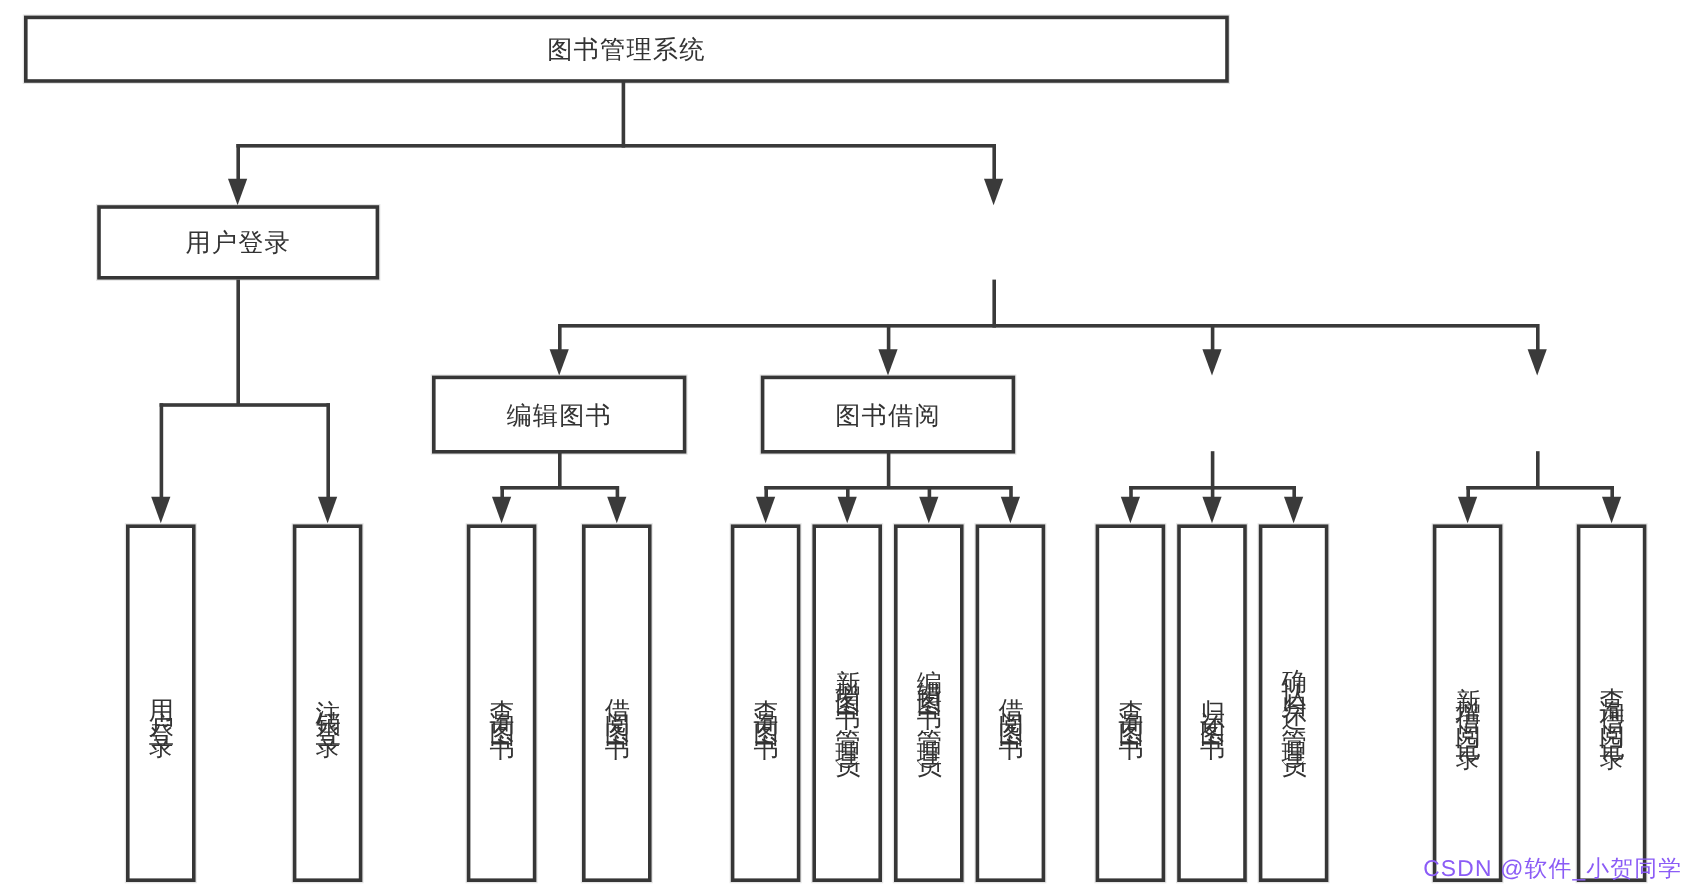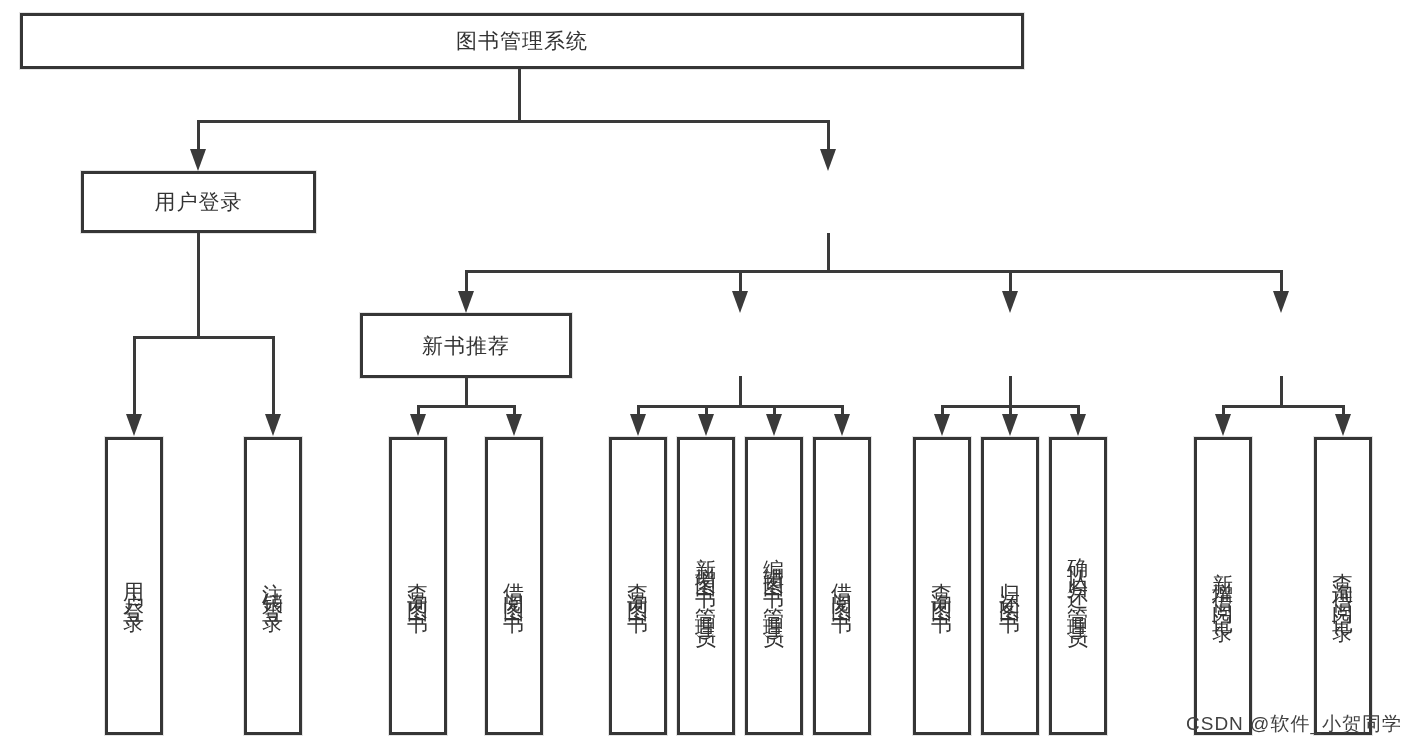--- a/index.html
+++ b/index.html
@@ -19,21 +19,21 @@
     overflow:hidden;
   }
   .hline{position:absolute;height:3px;background:#3a3a3a;}
   .vline{position:absolute;width:3px;background:#3a3a3a;}
   .arrow{
     position:absolute;width:0;height:0;
     border-left:8px solid transparent;border-right:8px solid transparent;
     border-top:22px solid #3a3a3a;
   }
   .watermark{
-    position:absolute;left:1186px;top:711px;font-size:19px;color:#404040;
+    position:absolute;left:1186px;top:711px;font-size:19px;color:#8b5cf6;
     letter-spacing:1px;white-space:nowrap;
   }
 </style>
 </head>
 <body>
 
 <div class="canvas">
 
   <div class="box h" style="left:20px;top:13px;width:1004px;height:56px">图书管理系统</div>
 
@@ -57,21 +57,22 @@
   <div class="hline" style="left:465px;top:270px;width:817px"></div>
   <div class="vline" style="left:465px;top:270px;height:23px"></div>
   <div class="arrow" style="left:458px;top:291px"></div>
   <div class="vline" style="left:739px;top:270px;height:23px"></div>
   <div class="arrow" style="left:732px;top:291px"></div>
   <div class="vline" style="left:1009px;top:270px;height:23px"></div>
   <div class="arrow" style="left:1002px;top:291px"></div>
   <div class="vline" style="left:1280px;top:270px;height:23px"></div>
   <div class="arrow" style="left:1273px;top:291px"></div>
 
-  <div class="box h" style="left:360px;top:313px;width:212px;height:65px">新书推荐</div>
+  <div class="box h" style="left:360px;top:313px;width:212px;height:65px">编辑图书</div>
+  <div class="box h" style="left:634px;top:313px;width:212px;height:65px">图书借阅</div>
 
   <div class="vline" style="left:465px;top:376px;height:31px"></div>
   <div class="hline" style="left:417px;top:405px;width:98px"></div>
   <div class="vline" style="left:417px;top:405px;height:11px"></div>
   <div class="arrow" style="left:410px;top:414px"></div>
   <div class="vline" style="left:513px;top:405px;height:11px"></div>
   <div class="arrow" style="left:506px;top:414px"></div>
 
   <div class="vline" style="left:739px;top:376px;height:31px"></div>
   <div class="hline" style="left:637px;top:405px;width:206px"></div>

